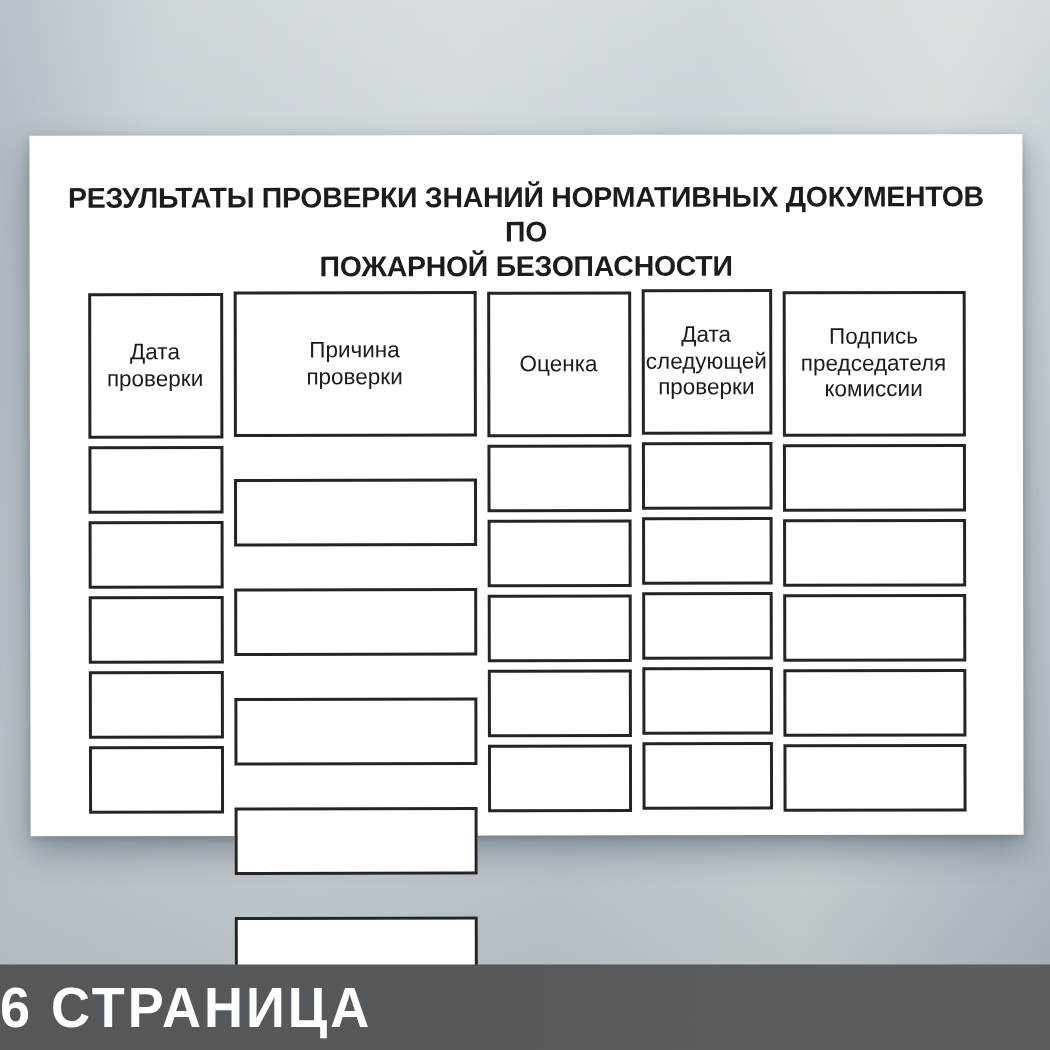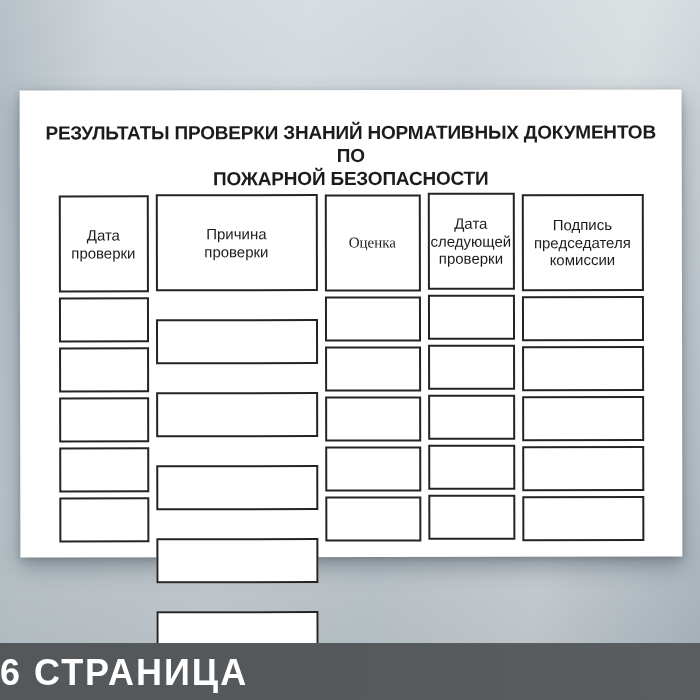--- a/index.html
+++ b/index.html
@@ -50,21 +50,21 @@
     gap: 7px;
   }
   .tcol {
     display: flex;
     flex-direction: column;
     gap: 5px;
     box-sizing: border-box;
   }
   .tcol.c0 { width: 90px;  transform: translateY(1px); }
   .tcol.c1 { width: 162px; gap: 28px; }
-  .tcol.c2 { width: 96px;  transform: translateY(0.5px); font-family: Liberation Serif, serif; }
+  .tcol.c2 { width: 96px;  transform: translateY(0.5px); }
   .tcol.c3 { width: 87px;  transform: translateY(-1px); }
   .tcol.c4 { width: 122px; transform: translateY(0.5px); }
 
   .cell {
     box-sizing: border-box;
     border: 2.5px solid var(--line, #242424);
     background: var(--paper, #ffffff);
   }
   .cell.head {
     height: 97px;

